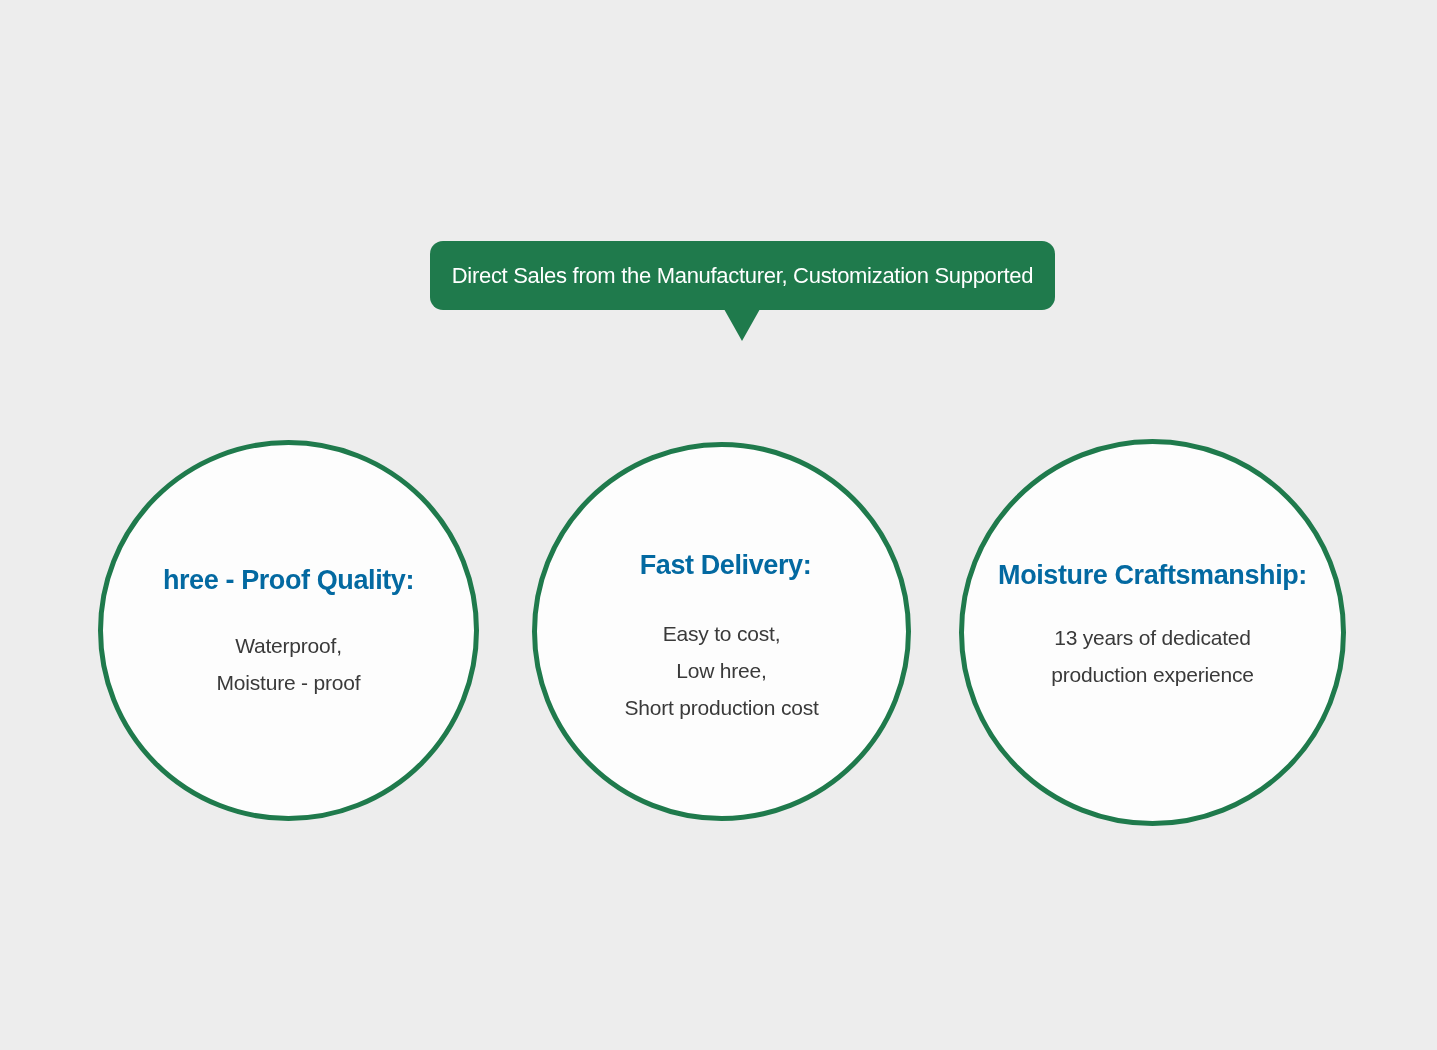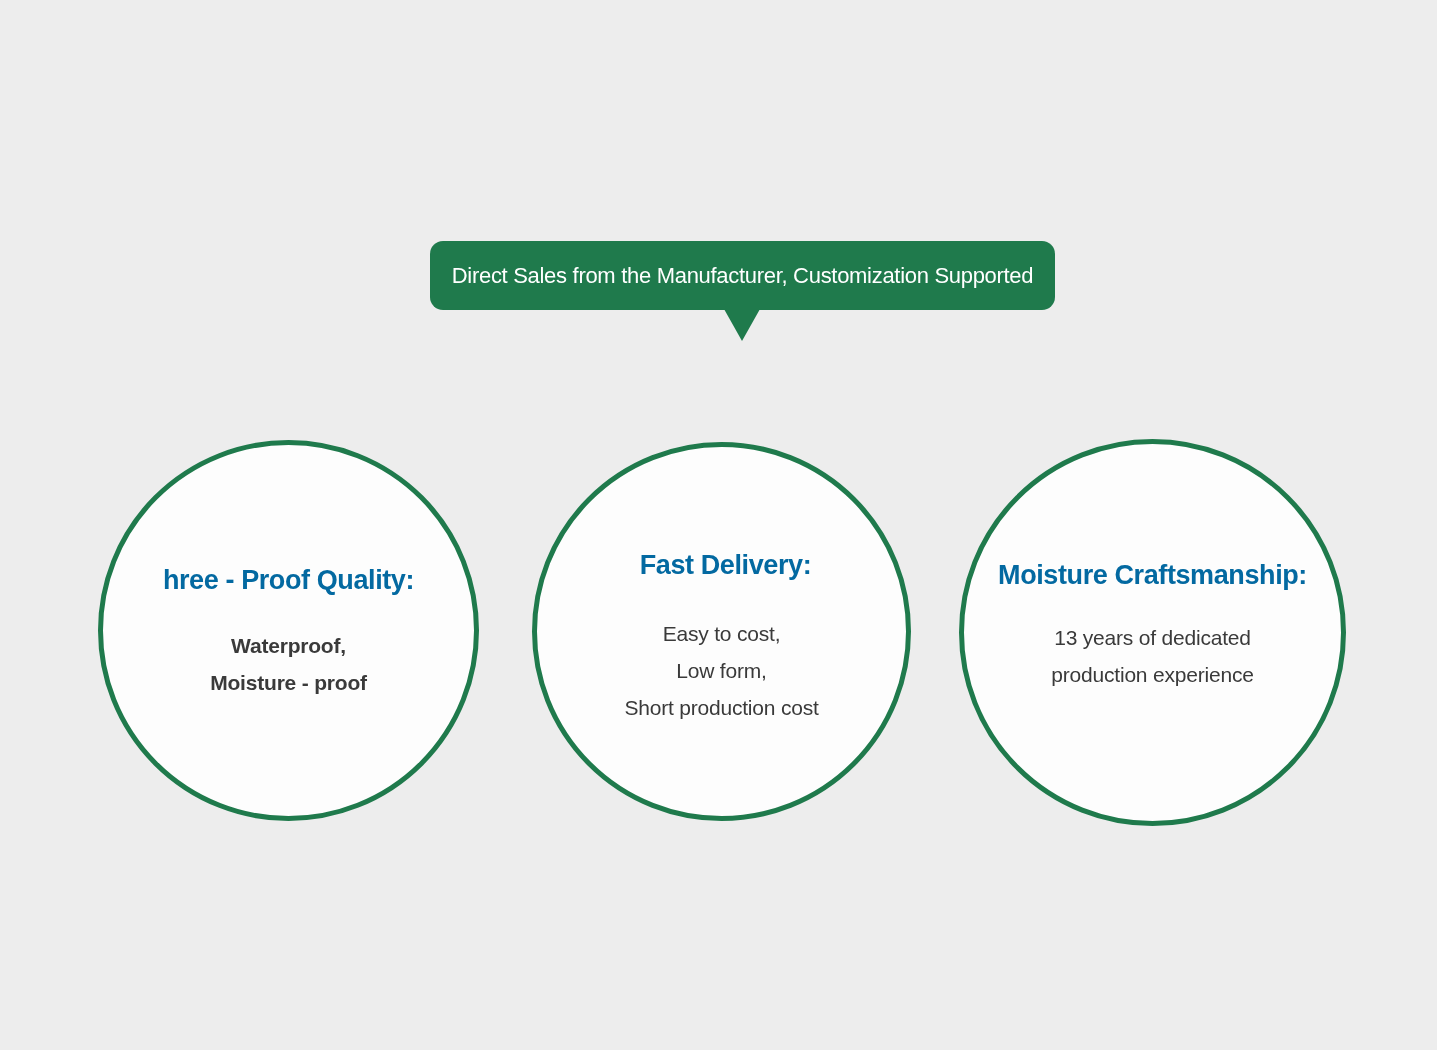--- a/index.html
+++ b/index.html
@@ -87,21 +87,21 @@
     color: #3a3a3a;
     font-size: 21px;
     font-weight: 400;
     line-height: 37px;
     text-align: center;
     letter-spacing: -0.2px;
     white-space: nowrap;
   }
 
   #circle-0 .circle-title { margin-top: 122px; }
-  #circle-0 .circle-body  { margin-top: 33px; font-weight: bold; }
+  #circle-0 .circle-body  { margin-top: 33px; }
 
   #circle-1 .circle-title { margin-top: 105px; margin-left: 8px; }
   #circle-1 .circle-body  { margin-top: 36px; }
 
   #circle-2 .circle-title { margin-top: 118px; }
   #circle-2 .circle-body  { margin-top: 30px; }
 </style>
 </head>
 <body>
 
@@ -119,21 +119,21 @@
     <div class="circle-body">
       <div>Waterproof,</div>
       <div>Moisture - proof</div>
     </div>
   </div>
 
   <div class="circle" id="circle-1">
     <div class="circle-title">Fast Delivery:</div>
     <div class="circle-body">
       <div>Easy to cost,</div>
-      <div>Low form,</div>
+      <div>Low hree,</div>
       <div>Short production cost</div>
     </div>
   </div>
 
   <div class="circle" id="circle-2">
     <div class="circle-title">Moisture Craftsmanship:</div>
     <div class="circle-body">
       <div>13 years of dedicated</div>
       <div>production experience</div>
     </div>

